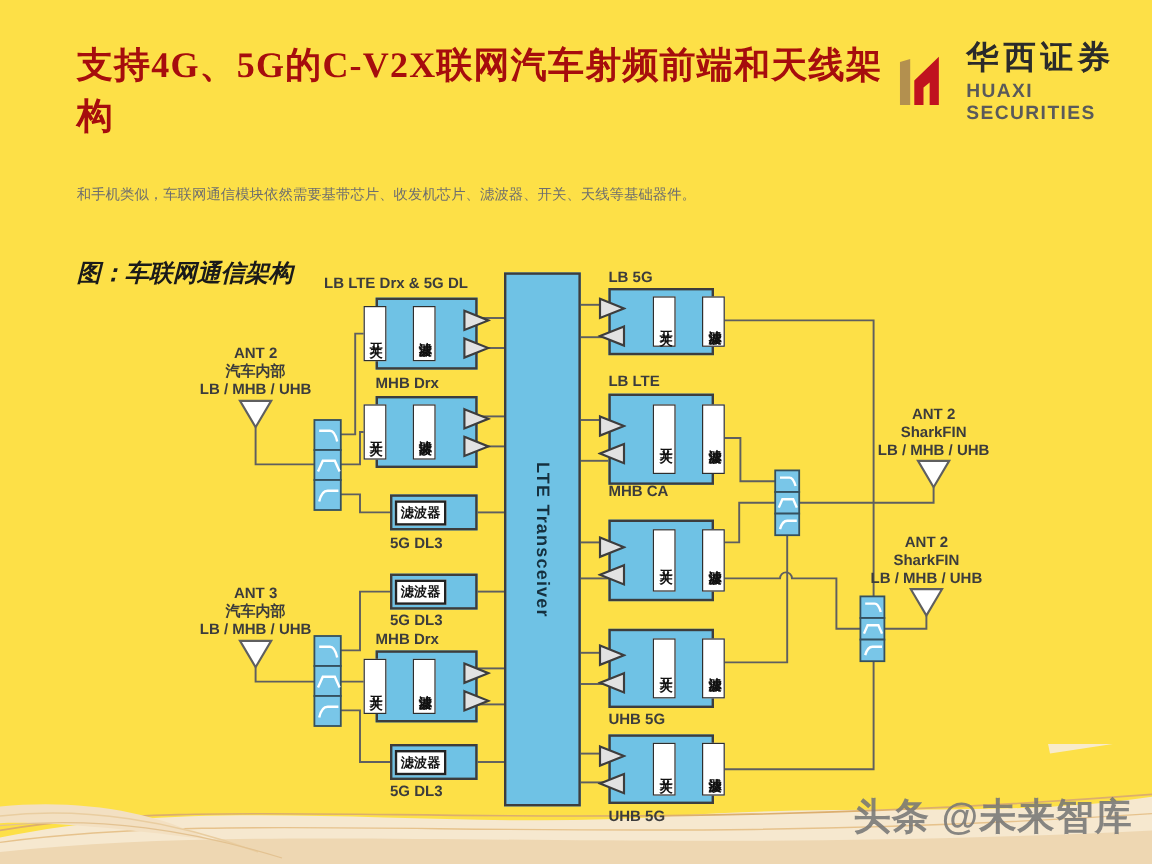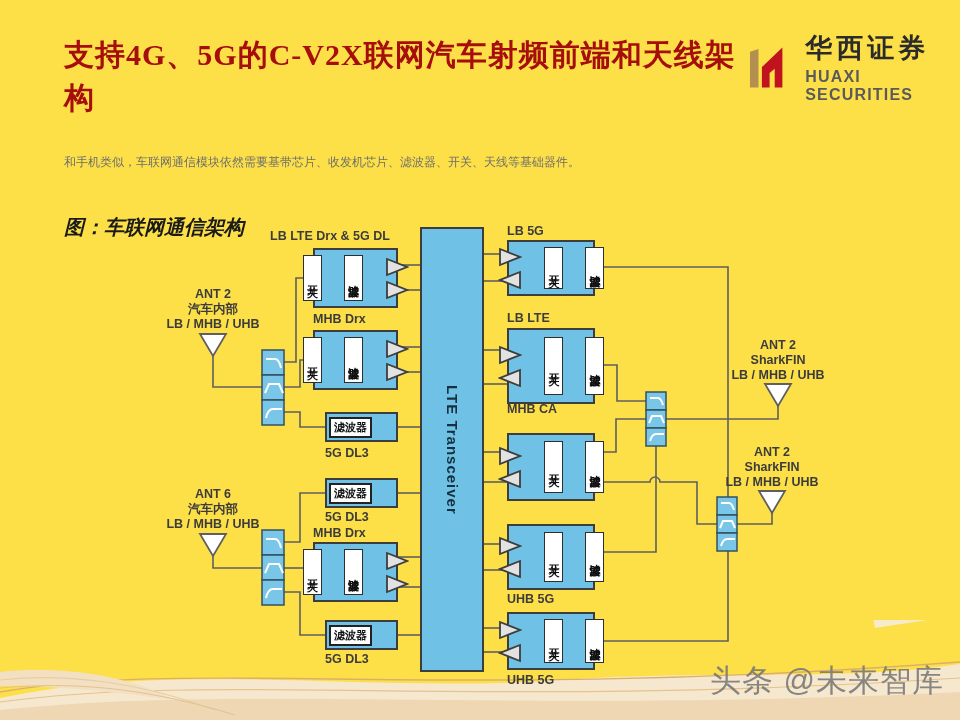--- a/index.html
+++ b/index.html
@@ -31,21 +31,21 @@
   .blklabel{position:absolute;font-size:12.5px;font-weight:bold;color:#3c3c3c;text-align:left;
             white-space:nowrap;}
   .trx{position:absolute;left:420px;top:227px;width:64px;height:445px;background:#6fc2e5;
        border:2px solid #3d3d3d;box-sizing:border-box;display:flex;align-items:center;justify-content:center;}
   .trx span{writing-mode:vertical-lr;font-size:15px;font-weight:bold;color:#15303f;letter-spacing:1px;}
   .antlbl{position:absolute;width:130px;text-align:center;font-size:12.5px;font-weight:bold;
           color:#3c3c3c;line-height:15px;}
   .antlbl span{display:block;}
   
   .waves{position:absolute;left:0;bottom:0;z-index:1;}
-  .watermark{position:absolute;right:16px;top:660px;z-index:5;font-size:31px;font-weight:normal;
+  .watermark{position:absolute;right:16px;top:660px;z-index:5;font-size:31px;font-weight:bold;
              color:rgba(118,118,118,0.88);letter-spacing:1px;}
   .source{position:absolute;left:588px;top:696px;z-index:6;font-size:14.5px;font-style:italic;
           font-weight:bold;color:#222;font-family:"Liberation Serif",serif;letter-spacing:1px;}
 </style>
 </head>
 <body>
 
 <div class="slide">
 
   <div class="title">支持4G、5G的C-V2X联网汽车射频前端和天线架构</div>
@@ -313,21 +313,21 @@
       <div class="vbox">滤波器</div>
     </div>
     <div class="blklabel" style="left:507px;top:673px;width:88px;">UHB 5G</div>
 
     <div class="antlbl" style="left:148px;top:287px;">
       <span>ANT 2</span>
       <span>汽车内部</span>
       <span>LB / MHB / UHB</span>
     </div>
     <div class="antlbl" style="left:148px;top:487px;">
-      <span>ANT 6</span>
+      <span>ANT 3</span>
       <span>汽车内部</span>
       <span>LB / MHB / UHB</span>
     </div>
     <div class="antlbl" style="left:713px;top:338px;">
       <span>ANT 2</span>
       <span>SharkFIN</span>
       <span>LB / MHB / UHB</span>
     </div>
     <div class="antlbl" style="left:707px;top:445px;">
       <span>ANT 2</span>

